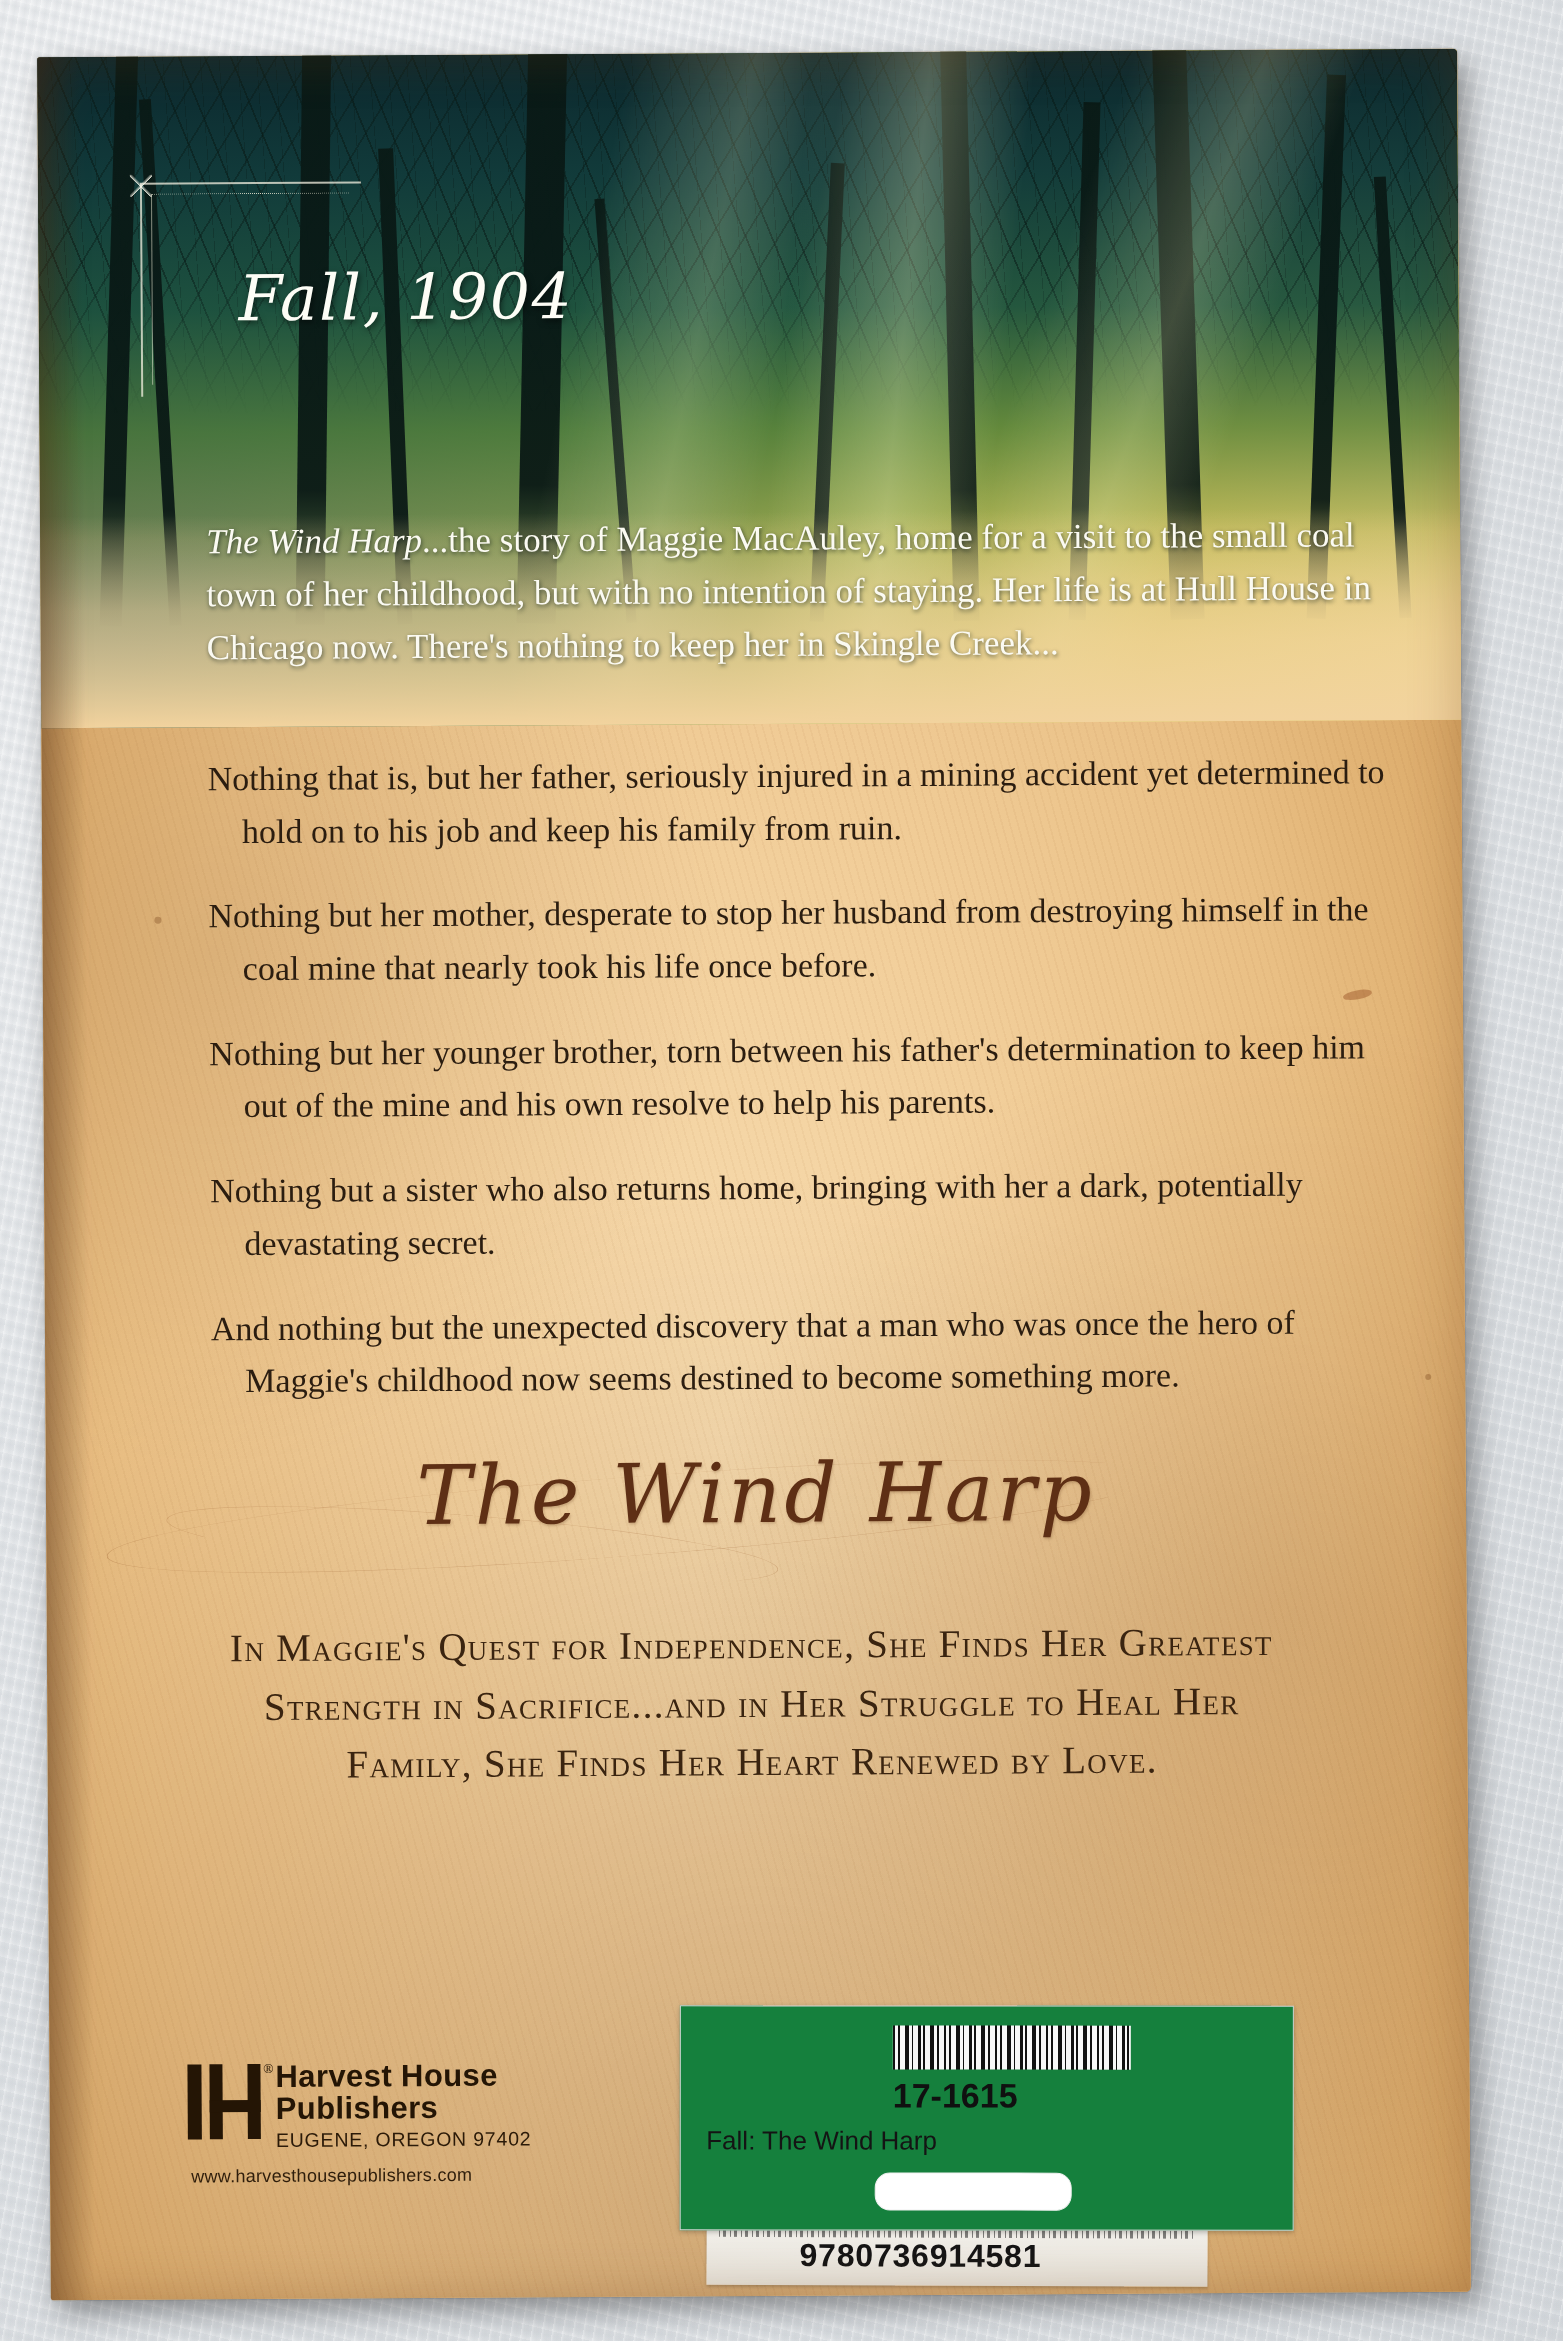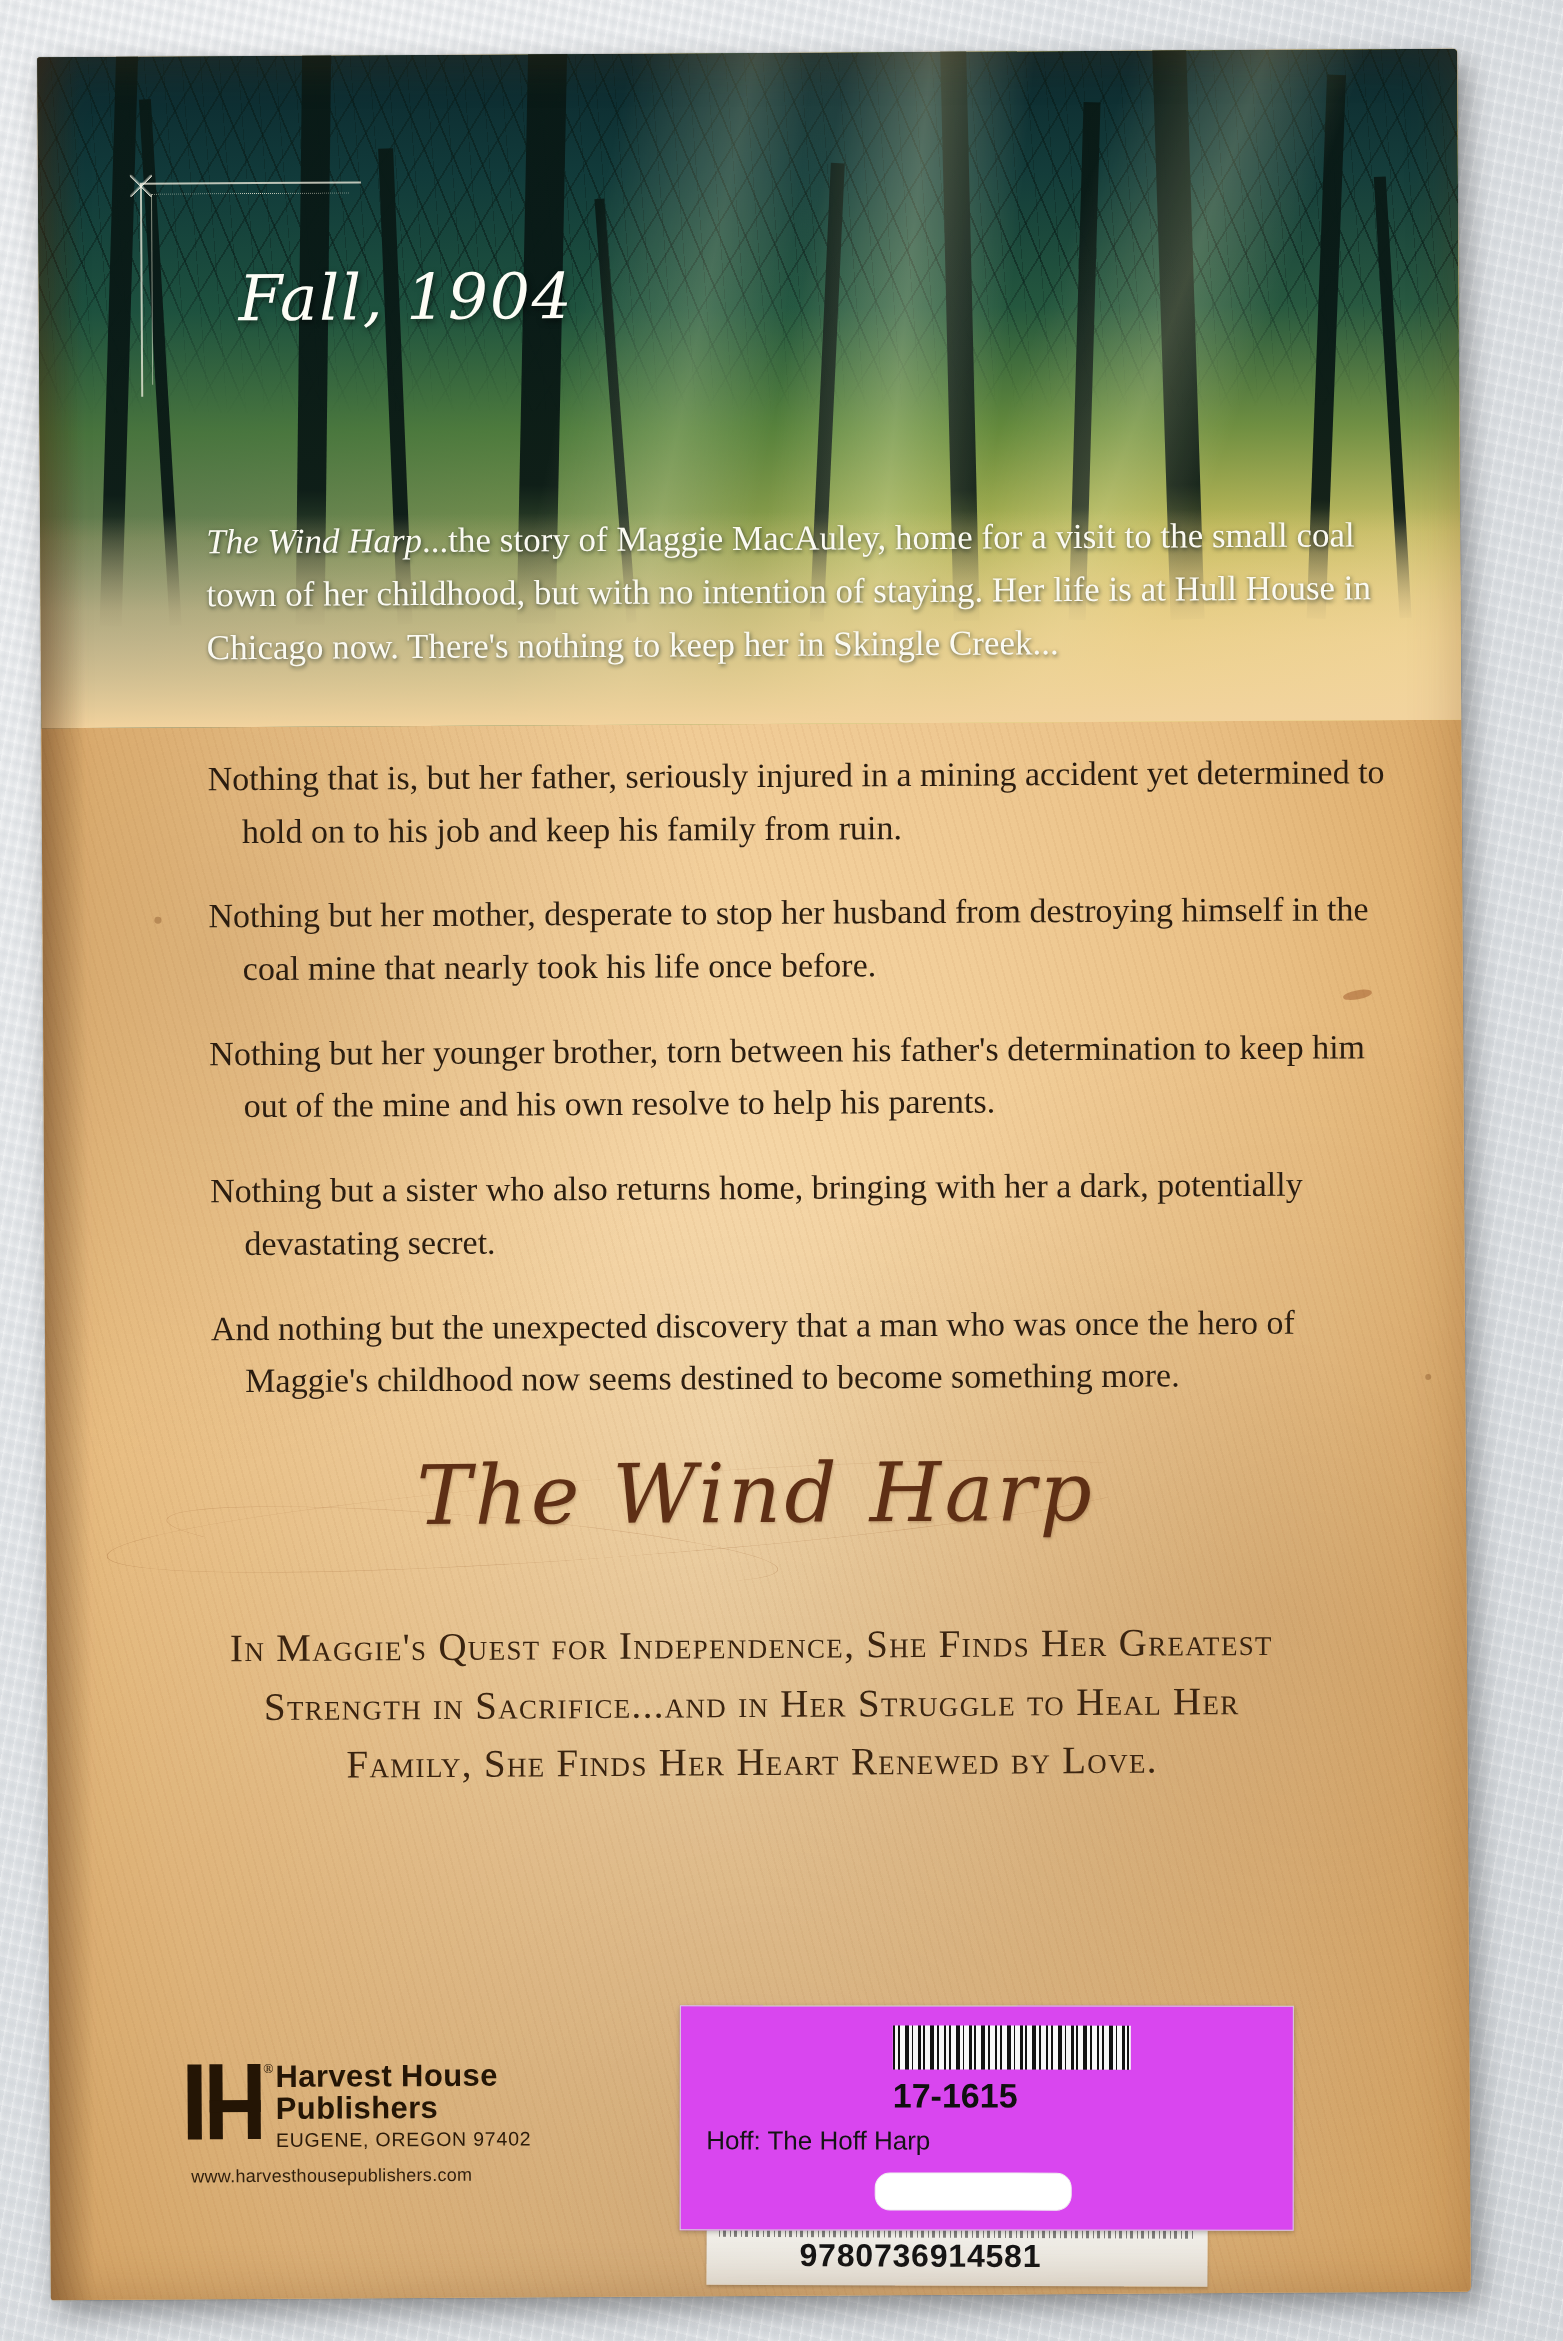--- a/index.html
+++ b/index.html
@@ -281,21 +281,21 @@
     margin-top: 13.6px;
     margin-left: 5.1px;
     color: #2e1d0b;
   }
 
   
   .sticker {
     position: absolute;
     left: 630px; top: 1954px;
     width: 612px; height: 223px;
-    background: #d946ef;
+    background: #15803d;
     border: 0.8px solid #d8d8d8;
     transform: rotate(0.4deg);
     box-shadow: 0 1.7px 5.1px rgba(0,0,0,0.25);
   }
   .sticker .bc {
     position: absolute;
     left: 212px; top: 18.7px;
     width: 238px; height: 44px;
     background:
       repeating-linear-gradient(to right,
@@ -433,21 +433,21 @@
     </div>
 
     <div class="isbn-strip">
       <div class="bars"></div>
       <div class="isbn-num">9780736914581</div>
     </div>
 
     <div class="sticker">
       <div class="bc"></div>
       <div class="code">17-1615</div>
-      <div class="sk-title">Hoff: The Hoff Harp</div>
+      <div class="sk-title">Fall: The Wind Harp</div>
       <div class="blank-box"></div>
     </div>
 
     <div class="spine-shadow"></div>
     <div class="edge-wear"></div>
 
     <div class="speck" style="left:1300px; top:941px; width:29px; height:8.5px; transform:rotate(-10deg); background:rgba(150,80,35,0.45);"></div>
     <div class="speck" style="left:112px; top:860px; width:6.8px; height:6.8px;"></div>
     <div class="speck" style="left:1380px; top:1325px; width:6px; height:6px;"></div>
   </div>

